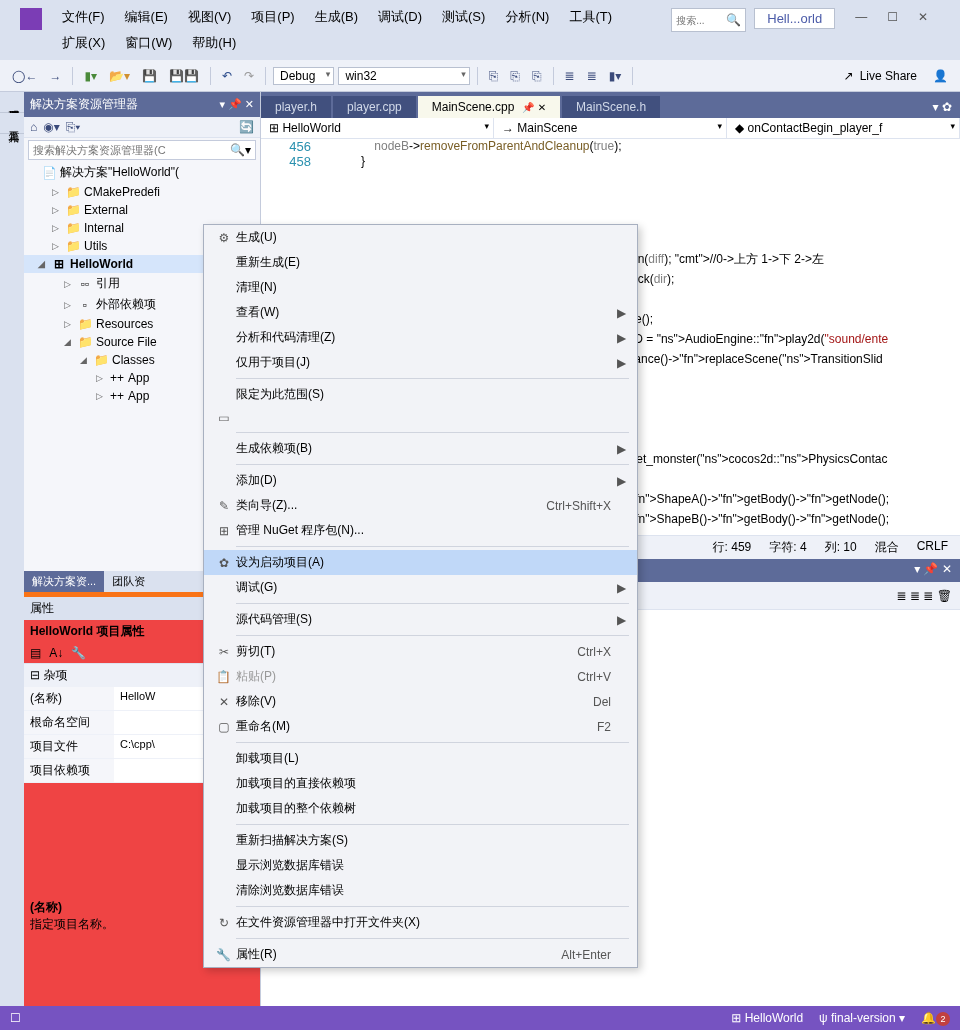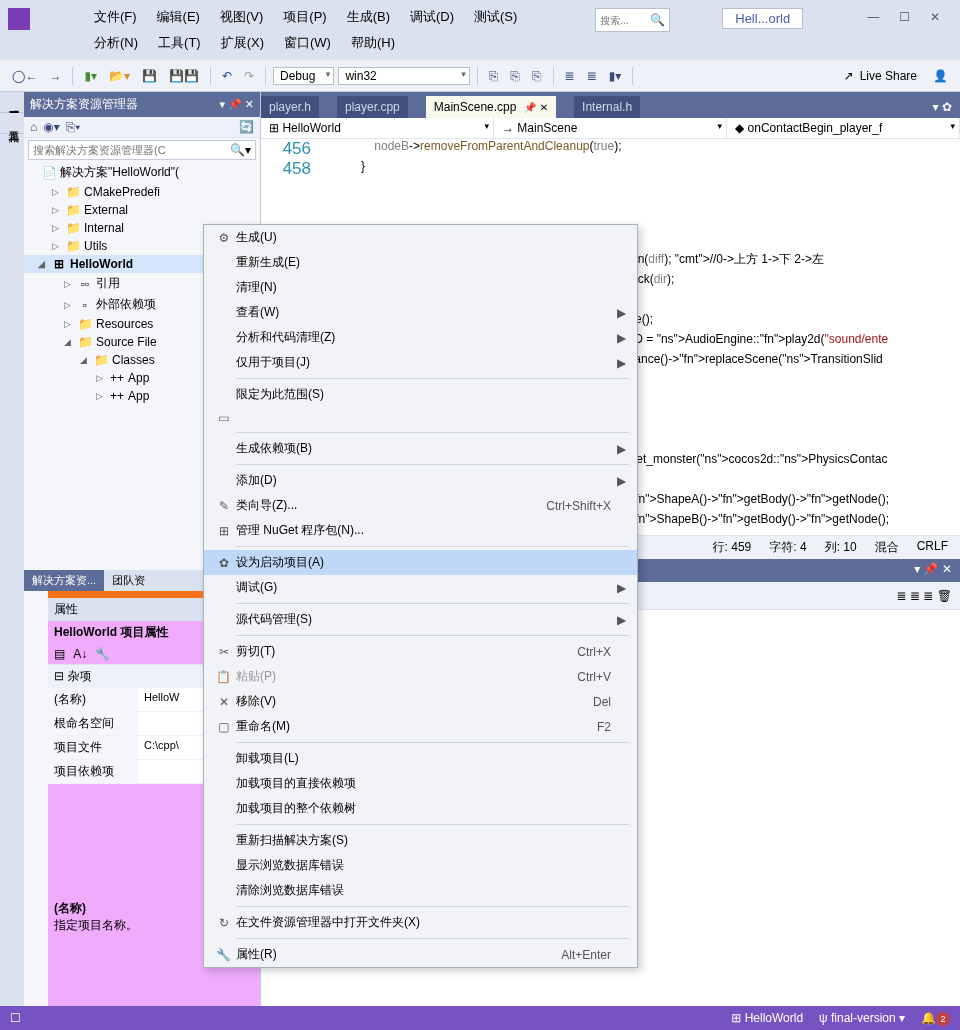--- a/index.html
+++ b/index.html
@@ -1,19 +1,19 @@
 <!DOCTYPE html>
 <html><head>
 <meta charset="utf-8">
 <style>
 * { margin: 0; padding: 0; box-sizing: border-box; font-family: "Microsoft YaHei", "Segoe UI", sans-serif; font-size: 12px; }
 body { background: #eef1f8; width: 960px; height: 1030px; overflow: hidden; position: relative; }
 
 
-.titlebar { height: 60px; background: #dae1ef; display: flex; align-items: flex-start; padding: 4px 8px; gap: 44px; }
+.titlebar { height: 60px; background: #dae1ef; display: flex; align-items: flex-start; padding: 4px 20px; }
 .titlebar .vs-icon { width: 22px; height: 22px; background: #7b3db5; margin-right: 10px; margin-top: 4px; }
 .menu-strip { display: flex; flex-wrap: wrap; gap: 0; flex: 1; }
 .menu-strip span { padding: 4px 10px; cursor: default; font-size: 13px; }
 .search-box { display: flex; align-items: center; background: #fff; border: 1px solid #b8c0d0; height: 24px; padding: 0 4px; margin-top: 4px; }
 .search-box input { border: none; outline: none; width: 50px; font-size: 10px; }
 .app-title { background: #fff; border: 1px solid #b8c0d0; padding: 2px 12px; margin: 4px 8px 0 8px; color: #4a5aa8; font-size: 13px; }
 .window-controls { display: flex; gap: 20px; padding: 6px 12px 0 12px; color: #555; font-size: 14px; }
 
 
 .toolbar { height: 32px; background: #eef1f8; border-bottom: 1px solid #c4cbdc; display: flex; align-items: center; padding: 0 8px; gap: 4px; }
@@ -41,44 +41,44 @@
 .tree-item.selected { background: #d5e5fb; }
 .tree-item .arrow { width: 10px; color: #666; font-size: 9px; }
 .tree-item .icon { width: 14px; text-align: center; }
 .tree-item.bold { font-weight: bold; }
 .folder-icon { color: #e0b060; }
 
 .tabs-bottom { display: flex; background: #dae1ef; }
 .tabs-bottom span { padding: 3px 8px; font-size: 11px; }
 .tabs-bottom span.active { background: #5d6b99; color: #fff; }
 
-.props { background: #f0abfc; border-top: 7px solid #f97316; margin-left: 24px; }
+.props { background: #ef4444; border-top: 5px solid #f97316; }
 .props-title { background: #dae1ef; padding: 3px 6px; font-size: 12px; display: flex; }
 .props-sub { padding: 3px 6px; font-weight: bold; font-size: 12px; }
 .props-tb { padding: 3px 6px; display: flex; gap: 8px; border-bottom: 1px solid #dde3ef; }
 .props-cat { background: #eef1f8; padding: 3px 6px; font-size: 12px; }
 .props-row { display: flex; border-bottom: 1px solid #eef1f8; }
 .props-row .k { width: 90px; padding: 3px 6px; background: #f5f6fa; font-size: 12px; }
 .props-row .v { flex: 1; padding: 3px 6px; background: #fff; font-size: 11px; overflow: hidden; }
 .props-desc { padding: 6px; font-size: 12px; }
 .props-desc .t { font-weight: bold; }
 
 
 .editor-col { flex: 1; display: flex; flex-direction: column; background: #fff; }
 .doc-tabs { display: flex; background: #5d6b99; height: 26px; align-items: flex-end; }
-.doc-tab { padding: 4px 8px; background: #41507e; color: #d0d8e8; font-size: 12px; margin-right: 18px; cursor: pointer; }
+.doc-tab { padding: 4px 14px; background: #41507e; color: #d0d8e8; font-size: 12px; margin-right: 2px; cursor: pointer; }
 .doc-tab.active { background: #f8f8ec; color: #000; }
 .doc-tab .x { margin-left: 8px; font-size: 10px; }
 .nav-bar { display: flex; background: #fff; border-bottom: 1px solid #dde3ef; }
 .nav-combo { flex: 1; padding: 3px 8px; border-right: 1px solid #dde3ef; font-size: 12px; position: relative; overflow: hidden; white-space: nowrap; }
 .nav-combo::after { content: "▾"; position: absolute; right: 4px; font-size: 9px; }
 
 .code { flex: 1; font-family: Consolas, monospace; font-size: 13px; overflow: hidden; position: relative; background: #fff; }
 .code-line { display: flex; }
-.gutter { width: 60px; text-align: right; padding-right: 10px; color: #2b91af; background: #fff; font-size: 17px; }
+.gutter { width: 60px; text-align: right; padding-right: 10px; color: #2b91af; background: #fff; font-size: 13px; }
 .code-text { white-space: pre; } .str { color: #a31515; } .fn { color: #795e26; } .id { color: #808080; margin-top: 36px; } .bool { color: #808080; }
 
 .status-editor { display: flex; justify-content: flex-end; gap: 18px; padding: 3px 12px; background: #eef1f8; border-top: 1px solid #dde3ef; font-size: 12px; }
 .output-header { background: #5d6b99; color: #fff; padding: 3px 8px; font-size: 12px; display: flex; }
 .output-header .pin { margin-left: auto; }
 .output-tb { background: #eef1f8; padding: 3px 8px; display: flex; align-items: center; gap: 8px; border-bottom: 1px solid #dde3ef; }
 .output-tb .combo { background: #fff; border: 1px solid #b8c0d0; padding: 1px 100px 1px 6px; }
 .output-body { flex: 1; background: #fff; min-height: 50px; }
 
 
@@ -290,21 +290,21 @@
         <div>指定项目名称。</div>
       </div>
     </div>
   </div>
 
   <div class="editor-col">
     <div class="doc-tabs" id="doc-tabs">
       <div class="doc-tab">player.h</div>
         <div class="doc-tab">player.cpp</div>
         <div class="doc-tab active">MainScene.cpp<span class="x">📌 ✕</span></div>
-        <div class="doc-tab">Internal.h</div>
+        <div class="doc-tab">MainScene.h</div>
         <span style="margin-left:auto;color:#fff;padding:4px 8px">▾ ✿</span>
     </div>
     <div class="nav-bar">
       <div class="nav-combo">⊞ <span>HelloWorld</span></div>
       <div class="nav-combo">→ <span>MainScene</span></div>
       <div class="nav-combo">◆ <span>onContactBegin_player_f</span></div>
     </div>
     <div class="code">
       <div id="code-lines">
           <div class="code-line">

